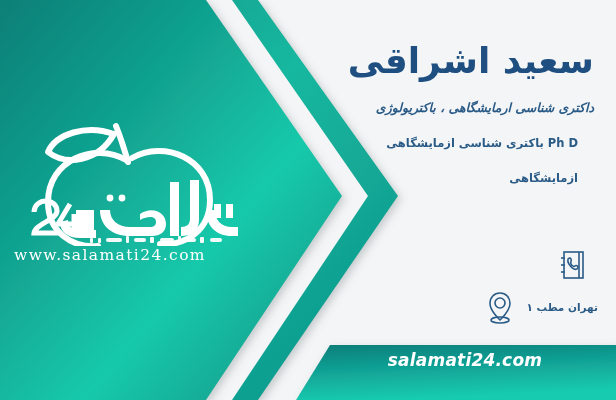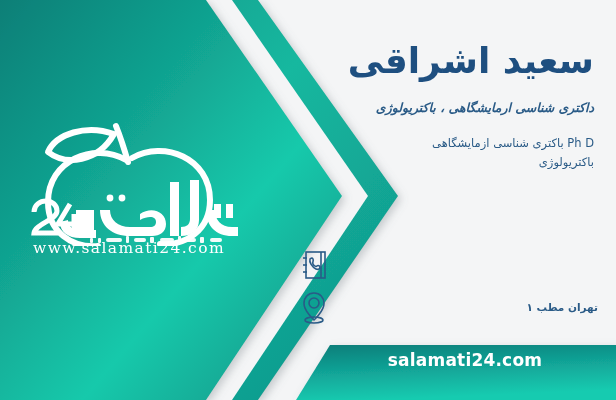--- a/index.html
+++ b/index.html
@@ -28,23 +28,23 @@
     position: absolute;
     left: 14px;
     top: 118px;
     width: 230px;
     height: 160px;
   }
   .logo-svg { display: block; width: 230px; height: 128px; }
   .logo-url {
     position: absolute;
     left: 0;
-    top: 121px;
+    top: 128px;
     width: 230px;
-    text-align: center;
+    text-align: left;
     color: #ffffff;
     font-size: 15.5px;
     letter-spacing: 1.4px;
     font-family: "DejaVu Serif", "Liberation Serif", serif;
     white-space: nowrap;
   }
 
   
   .info {
     position: absolute;
@@ -66,39 +66,39 @@
     color: #2a5b87;
     font-size: 12.5px;
     font-weight: bold;
     line-height: 1.5;
     margin: 0 0 16px 0;
     font-style: italic;
   }
   .degree-line {
     color: #2a5b87;
     font-size: 11.5px;
-    font-weight: normal;
+    font-weight: bold;
     line-height: 1.7;
-    margin: 0;
+    margin: 16px;
   }
 
   
   .contact {
     position: absolute;
     right: 18px;
     top: 248px;
     width: 300px;
     direction: rtl;
     text-align: right;
   }
   .contact-row {
     display: flex;
     flex-direction: row-reverse;
     align-items: center;
-    justify-content: space-between;
+    justify-content: flex-end;
     gap: 10px;
     margin-bottom: 8px;
   }
   .ic {
     width: 32px;
     height: 34px;
     flex: 0 0 32px;
     display: block;
   }
   .contact-text {
@@ -113,20 +113,21 @@
     position: absolute;
     left: 340px;
     top: 350px;
     width: 250px;
     text-align: center;
     color: #ffffff;
     font-size: 17px;
     font-weight: bold;
     letter-spacing: 0.2px;
     white-space: nowrap;
+    font-style: italic;
   }
 </style>
 </head>
 <body>
 
 <div id="card">
 
   <svg id="bg-svg" viewBox="0 0 616 400">
     <defs>
       <linearGradient id="gradMain" x1="0" y1="0" x2="1" y2="1">
@@ -216,21 +217,21 @@
         <rect x="196" y="120" width="12" height="4" rx="2"></rect>
       </g>
     </svg>
     <div class="logo-url">www.salamati24.com</div>
   </div>
 
   <div class="info">
     <h1 class="doctor-name">سعید اشراقی</h1>
     <p class="specialty">داکتری شناسی ارمایشگاهی ، باکتریولوژی</p>
     <p class="degree-line">Ph D باکتری شناسی ازمایشگاهی</p>
-    <p class="degree-line">باکتریولوژی</p>
+    <p class="degree-line">ازمایشگاهی</p>
   </div>
 
   <div class="contact">
 
     <div class="contact-row">
       <svg class="ic" viewBox="0 0 32 34">
         <g fill="none" stroke="#2a5b87" stroke-width="1.6">
           <rect x="8" y="4" width="19" height="26"></rect>
           <line x1="23" y1="4" x2="23" y2="30"></line>
           <line x1="5" y1="10" x2="9" y2="10"></line>

